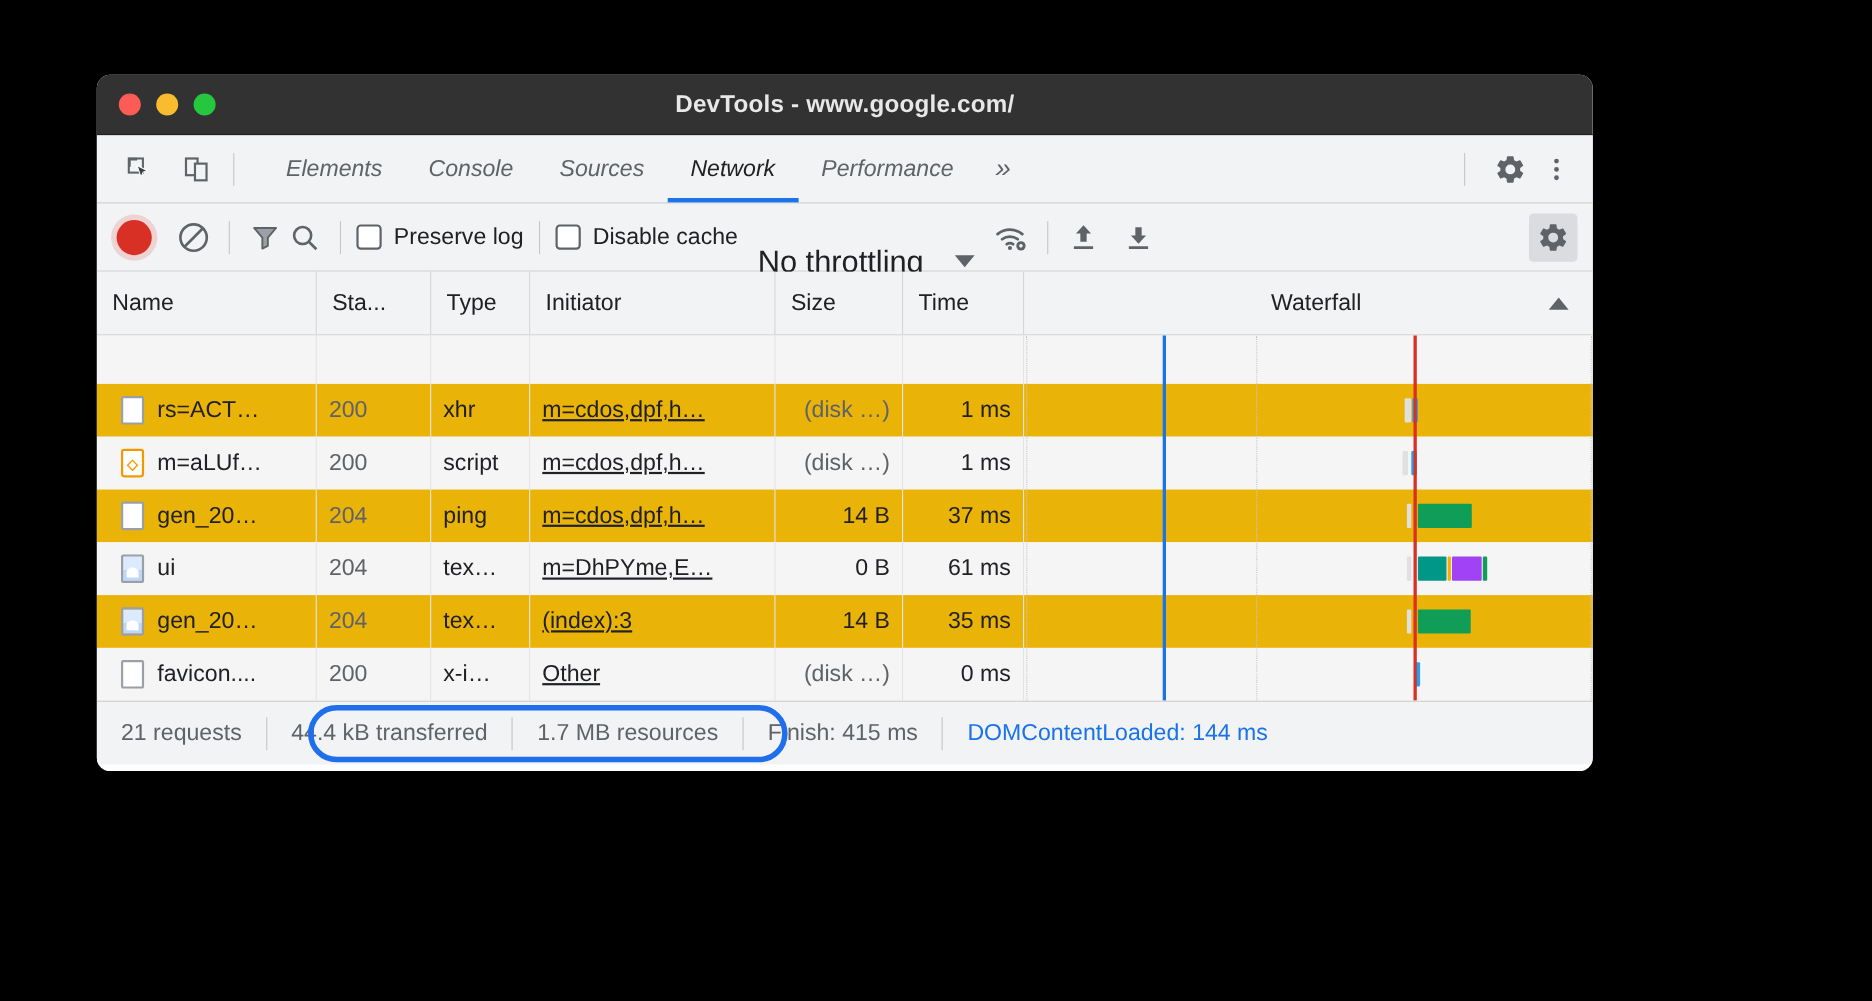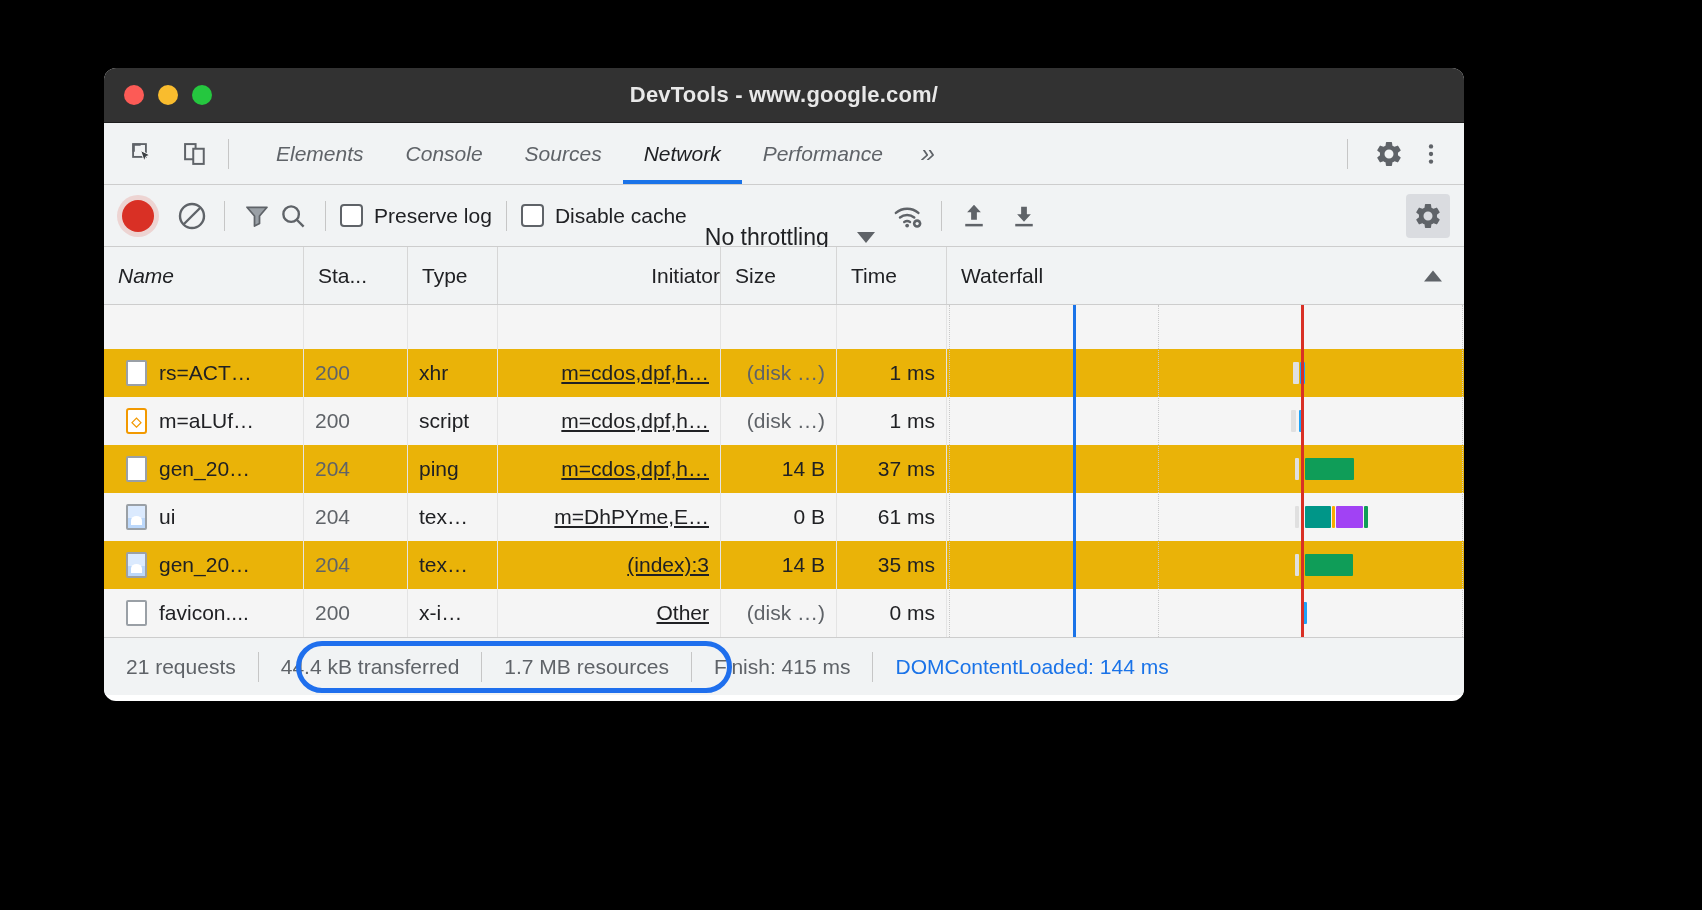--- a/index.html
+++ b/index.html
@@ -7,21 +7,21 @@
     width: 1702px; height: 910px;
     background: #000000;
     font-family: "Liberation Sans", sans-serif;
     overflow: hidden;
   }
   #stage { position: relative; width: 1702px; height: 910px; }
 
   
   .window {
     position: absolute;
-    left: 104px; top: 68px;
+    left: 88px; top: 68px;
     width: 1360px; height: 633px;
     background: #ffffff;
     border-radius: 12px;
     overflow: hidden;
     box-shadow: 0 0 40px rgba(0,0,0,0.55);
   }
 
   
   .titlebar {
     position: relative;
@@ -94,21 +94,21 @@
   .tb-icon { width: 36px; height: 36px; display:flex; align-items:center; justify-content:center; cursor:pointer; flex:none;}
   .tb-div { width: 1px; height: 30px; background: #c6c6c6; margin: 0 14px; flex: none;}
   .chk-wrap { display: flex; align-items: center; gap: 11px; cursor: pointer; white-space: nowrap;}
   .chk {
     width: 23px; height: 23px;
     border: 2px solid #5f6368; border-radius: 4px;
     background: #fff; flex: none;
   }
   .chk-label { font-size: 21px; color: #202124; }
   .throttle {
-    font-size: 23px; color: #202124; margin-left: 18px;
+    font-size: 28px; color: #202124; margin-left: 18px;
     display: flex; align-items: center; gap: 28px; cursor: pointer;
     white-space: nowrap;
     margin-top: 44px;
   }
   .caret { width: 0; height: 0; border-left: 9px solid transparent; border-right: 9px solid transparent; border-top: 11px solid #5f6368; }
   .gear-active {
     background: #dadce0; border-radius: 4px;
     width: 44px; height: 44px;
     display:flex;align-items:center;justify-content:center;
     cursor:pointer; flex:none;
@@ -116,28 +116,28 @@
 
   
   .grid { position: relative; }
   .hdr {
     display: flex; height: 58px; align-items: center;
     background: #f1f3f4;
     border-bottom: 1px solid #cdcdcd;
     font-size: 21px; color: #202124;
   }
   .hdr .cell { border-left: 1px solid #d6d6d6; height: 100%; display: flex; align-items: center; padding-left: 14px; cursor: pointer;}
-  .hdr .cell:first-child { border-left: none; font-style: italic; }
+  .hdr .cell:first-child { border-left: none; }
   .c-name  { width: 199px; }
   .c-sta   { width: 104px; }
   .c-type  { width: 90px; }
-  .c-init  { width: 223px; justify-content: flex-end; }
+  .c-init  { width: 223px; }
   .c-size  { width: 116px; }
   .c-time  { width: 110px; text-align: right; }
-  .c-wf    { flex: 1; position: relative; }
+  .c-wf    { flex: 1; position: relative; justify-content: center; }
   .sort-caret {
     position: absolute; right: 22px; top: 50%; transform: translateY(-50%);
     width: 0; height: 0;
     border-left: 9px solid transparent; border-right: 9px solid transparent;
     border-bottom: 11px solid #5f6368;
   }
 
   .rows { position: relative; }
   .row { display: flex; height: 48px; align-items: center; font-size: 21px; color: #202124; }
   .row.odd { background: #f5f5f5; }

